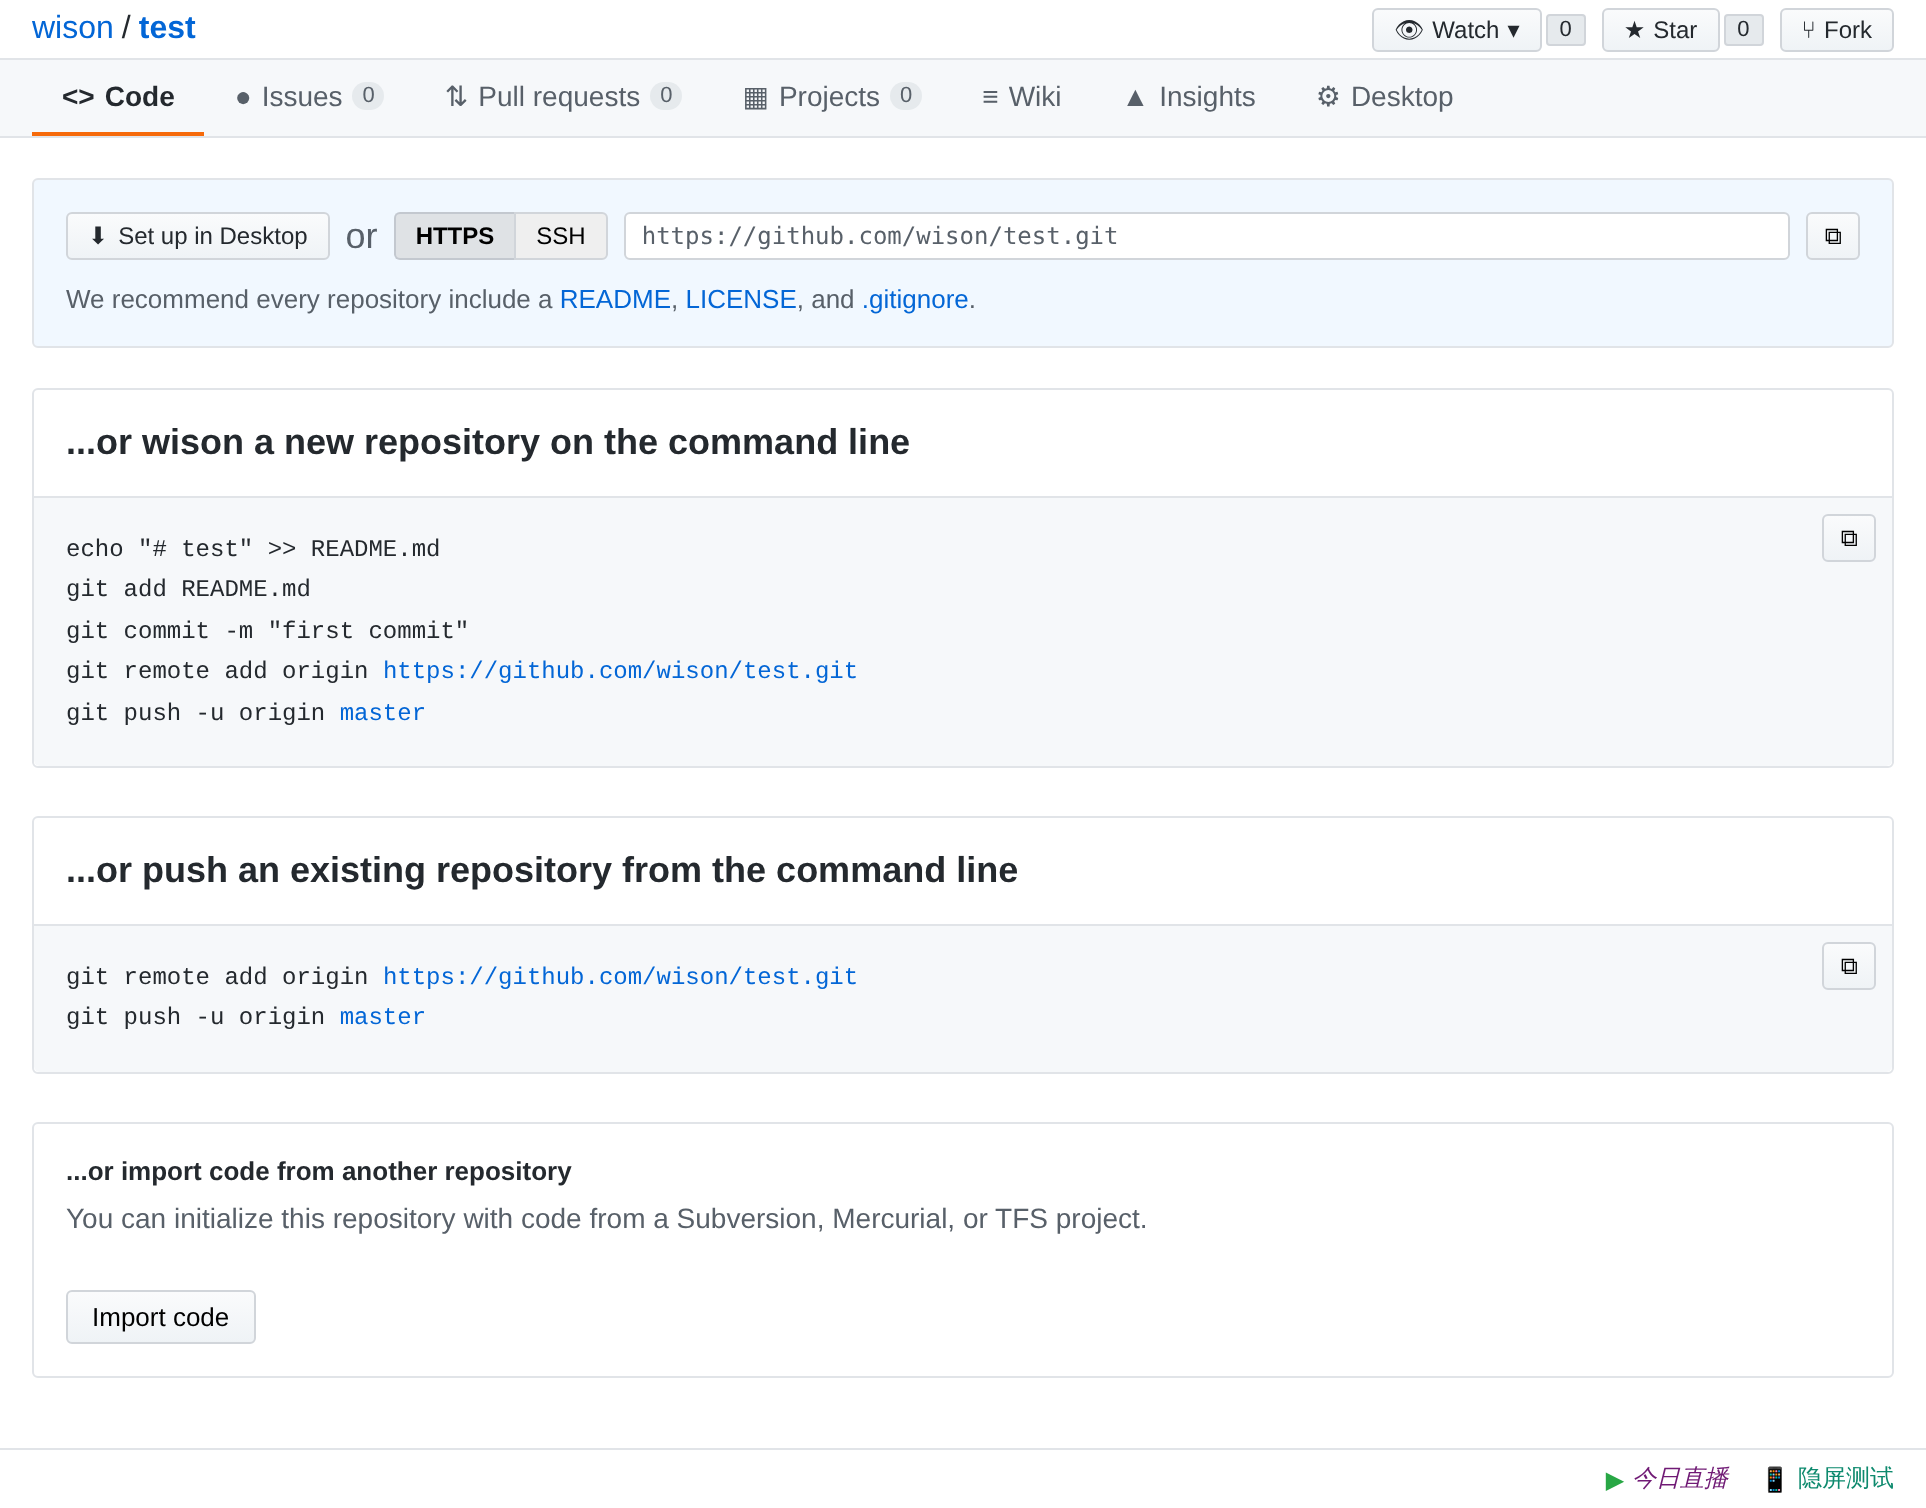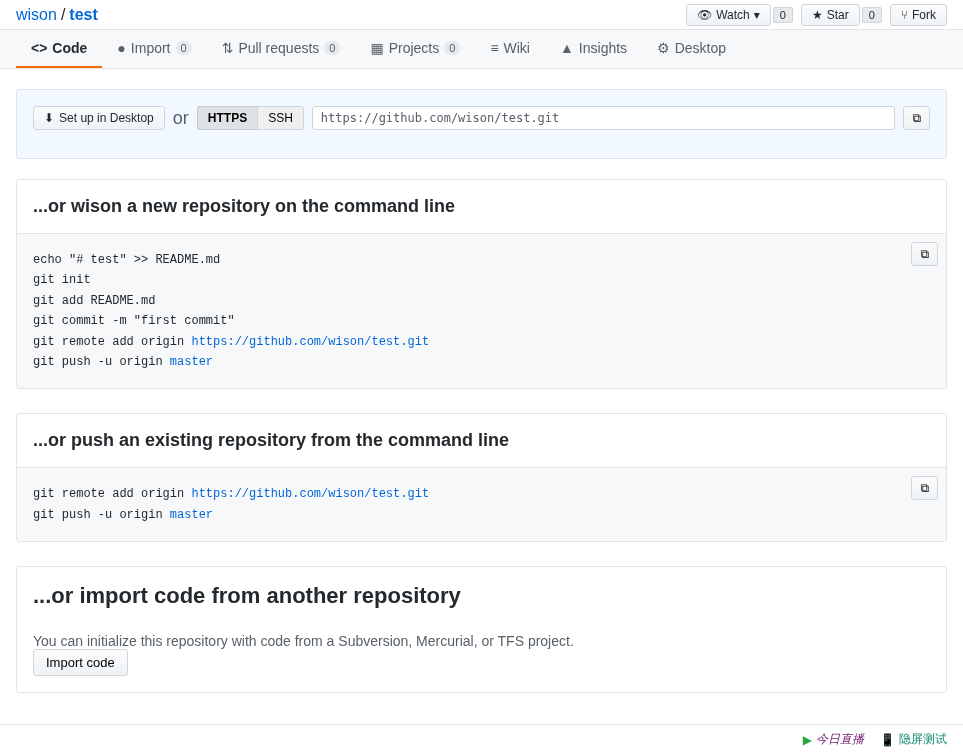--- a/index.html
+++ b/index.html
@@ -84,22 +84,22 @@
       line-height: 1.7;
       border-bottom-left-radius: 3px;
       border-bottom-right-radius: 3px;
     }
     .code-block .copy-btn-abs { position: absolute; top: 8px; right: 8px; }
     .code-line { display: block; white-space: pre; }
     .code-highlight { color: #0366d6; }
     
     
     .import-section { padding: 16px; }
-    .import-section h3 { font-size: 22px; font-weight: 600; margin-bottom: 24px; }
-    .import-section p { color: #586069; margin-bottom: 0; font-size: 14px; }
+    .import-section h3 { font-size: 13px; font-weight: 600; margin-bottom: 8px; }
+    .import-section p { color: #586069; margin-bottom: 28px; font-size: 14px; }
     .btn-import { padding: 5px 12px; font-size: 13px; border: 1px solid #d1d5da; border-radius: 3px; background: linear-gradient(to bottom, #fafbfc, #eff3f6); cursor: pointer; text-align: right; }
     
     
     .bottom-bar {
       position: fixed;
       bottom: 0;
       left: 0;
       right: 0;
       background: #fff;
       border-top: 1px solid #e1e4e8;
@@ -152,21 +152,21 @@
   </div>
 </div>
 
 <nav class="nav-tabs">
   <a class="nav-tab active">
     <span>&lt;&gt;</span>
     <span>Code</span>
   </a>
   <a class="nav-tab">
     <span>●</span>
-    <span>Import</span>
+    <span>Issues</span>
     <span class="badge">0</span>
   </a>
   <a class="nav-tab">
     <span>⇅</span>
     <span>Pull requests</span>
     <span class="badge">0</span>
   </a>
   <a class="nav-tab">
     <span>▦</span>
     <span>Projects</span>
@@ -197,32 +197,34 @@
       <span class="or-text">or</span>
       <div class="protocol-btns">
         <button class="protocol-btn active">HTTPS</button>
         <button class="protocol-btn">SSH</button>
       </div>
       <input type="text" class="url-input" value="https://github.com/wison/test.git" style="">
       <button class="copy-btn">
         <span>⧉</span>
       </button>
     </div>
+    <p class="recommend-text">
+      <span>We recommend every repository include a </span><a href="#">README</a><span>, </span><a href="#">LICENSE</a><span>, and </span><a href="#">.gitignore</a><span>.</span>
+    </p>
   </div>
 
   <div class="section">
     <div class="section-header">
       <h3 class="section-title">...or wison a new repository on the command line</h3>
     </div>
     <div class="code-block">
       <button class="copy-btn copy-btn-abs">
         <span>⧉</span>
       </button>
       <span class="code-line">echo "# test" &gt;&gt; README.md</span>
-      <span class="code-line">git init</span>
       <span class="code-line">git add README.md</span>
       <span class="code-line">git commit -m "first commit"</span>
       <span class="code-line">git remote add origin <span class="code-highlight">https://github.com/wison/test.git</span></span>
       <span class="code-line">git push -u origin <span class="code-highlight">master</span></span>
     </div>
   </div>
 
   <div class="section">
     <div class="section-header">
       <h3 class="section-title">...or push an existing repository from the command line</h3>

